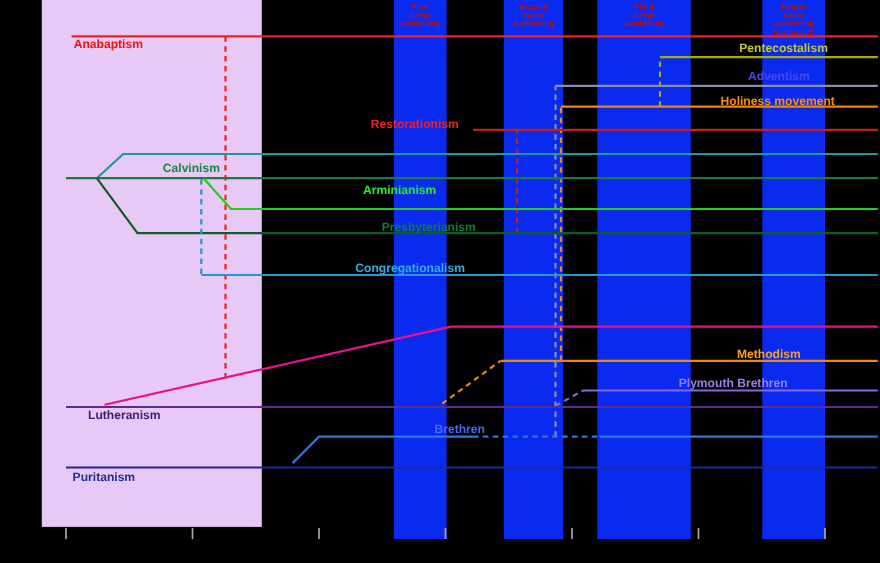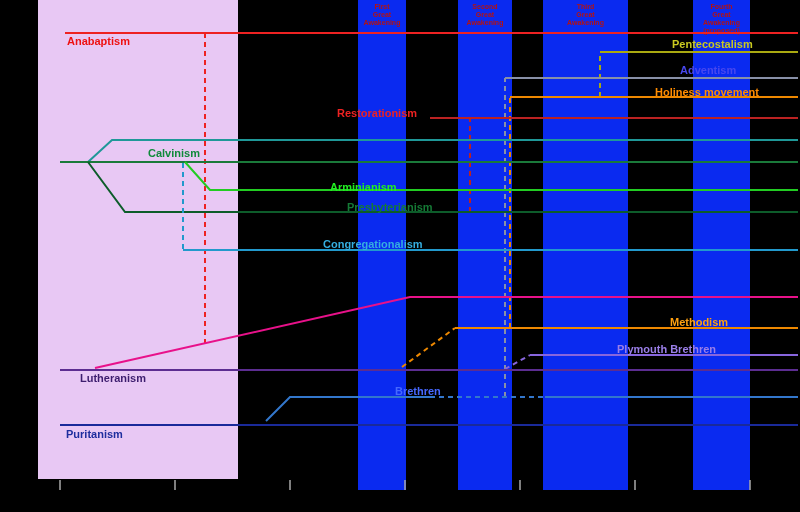--- a/index.html
+++ b/index.html
@@ -94,21 +94,21 @@
       <line x1="750" x2="750" y1="480" y2="490" stroke="#aaaaaa" stroke-width="1.5"></line>
     </svg>
 
   <div class="labels" id="labels">
       <div class="branch-label" style="left: 67px; top: 35px; color: rgb(238, 17, 17);">Anabaptism</div>
       <div class="branch-label" style="left: 672px; top: 38px; color: rgb(201, 201, 32);">Pentecostalism</div>
       <div class="branch-label" style="left: 680px; top: 64px; color: rgb(71, 71, 238);">Adventism</div>
       <div class="branch-label" style="left: 655px; top: 86px; color: rgb(255, 140, 0); text-align: right;">Holiness movement</div>
       <div class="branch-label" style="left: 337px; top: 107px; color: rgb(238, 34, 34);">Restorationism</div>
       <div class="branch-label" style="left: 118px; top: 147px; color: rgb(15, 138, 58); margin-left: 30px;">Calvinism</div>
-      <div class="branch-label" style="left: 330px; top: 181px; color: rgb(34, 238, 34); text-align: right;">Arminianism</div>
+      <div class="branch-label" style="left: 330px; top: 167px; color: rgb(34, 238, 34); text-align: right;">Arminianism</div>
       <div class="branch-label" style="left: 347px; top: 201px; color: rgb(21, 122, 53);">Presbyterianism</div>
       <div class="branch-label" style="left: 323px; top: 238px; color: rgb(53, 174, 224);">Congregationalism</div>
       <div class="branch-label" style="left: 670px; top: 316px; color: rgb(255, 160, 16);">Methodism</div>
       <div class="branch-label" style="left: 617px; top: 343px; color: rgb(155, 127, 232);">Plymouth Brethren</div>
       <div class="branch-label" style="left: 80px; top: 372px; color: rgb(61, 29, 110);">Lutheranism</div>
       <div class="branch-label" style="left: 395px; top: 385px; color: rgb(70, 104, 255);">Brethren</div>
       <div class="branch-label" style="left: 66px; top: 428px; color: rgb(30, 46, 158);">Puritanism</div>
     </div>
 
 </div>

